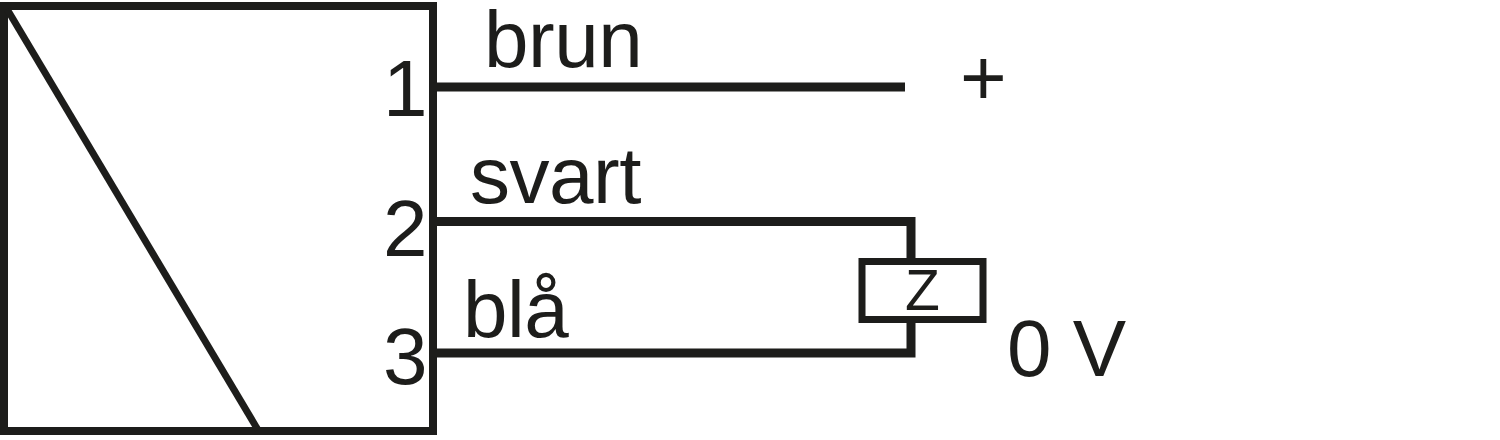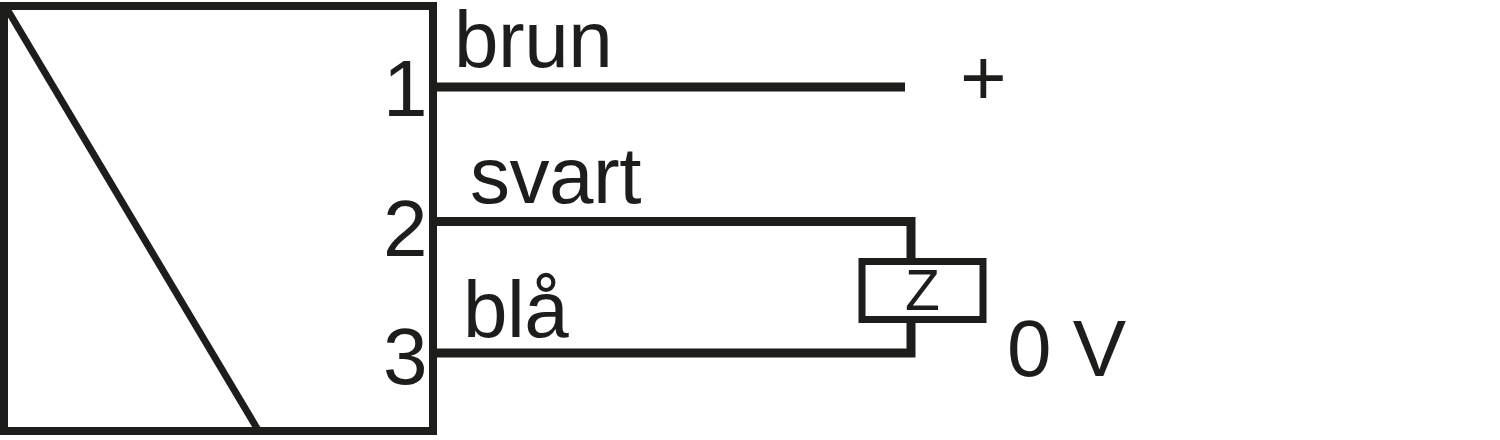--- a/index.html
+++ b/index.html
@@ -17,21 +17,21 @@
     position: absolute;
     font-size: 80px;
     line-height: 1;
     white-space: nowrap;
     letter-spacing: -0.5px;
   }
   .pin { width: 46px; text-align: right; }
   .pin-1 { left: 381px; top: 49px; }
   .pin-2 { left: 381px; top: 189px; }
   .pin-3 { left: 381px; top: 317px; }
-  .wire-label-1 { left: 454px; top: 0px; text-align: right; }
+  .wire-label-1 { left: 484px; top: 0px; text-align: right; }
   .wire-label-2 { left: 470px; top: 136px; }
   .wire-label-3 { left: 463px; top: 270px; }
   .sig-plus { left: 960px; top: 38px; }
   .sig-out  { left: 995px; top: 175px; }
   .sig-0v   { left: 1007px; top: 309px; text-align: right; }
   .load-label-box {
     position: absolute;
     left: 862px; top: 261px;
     width: 121px; height: 58px;
     display: flex; align-items: center; justify-content: center;

